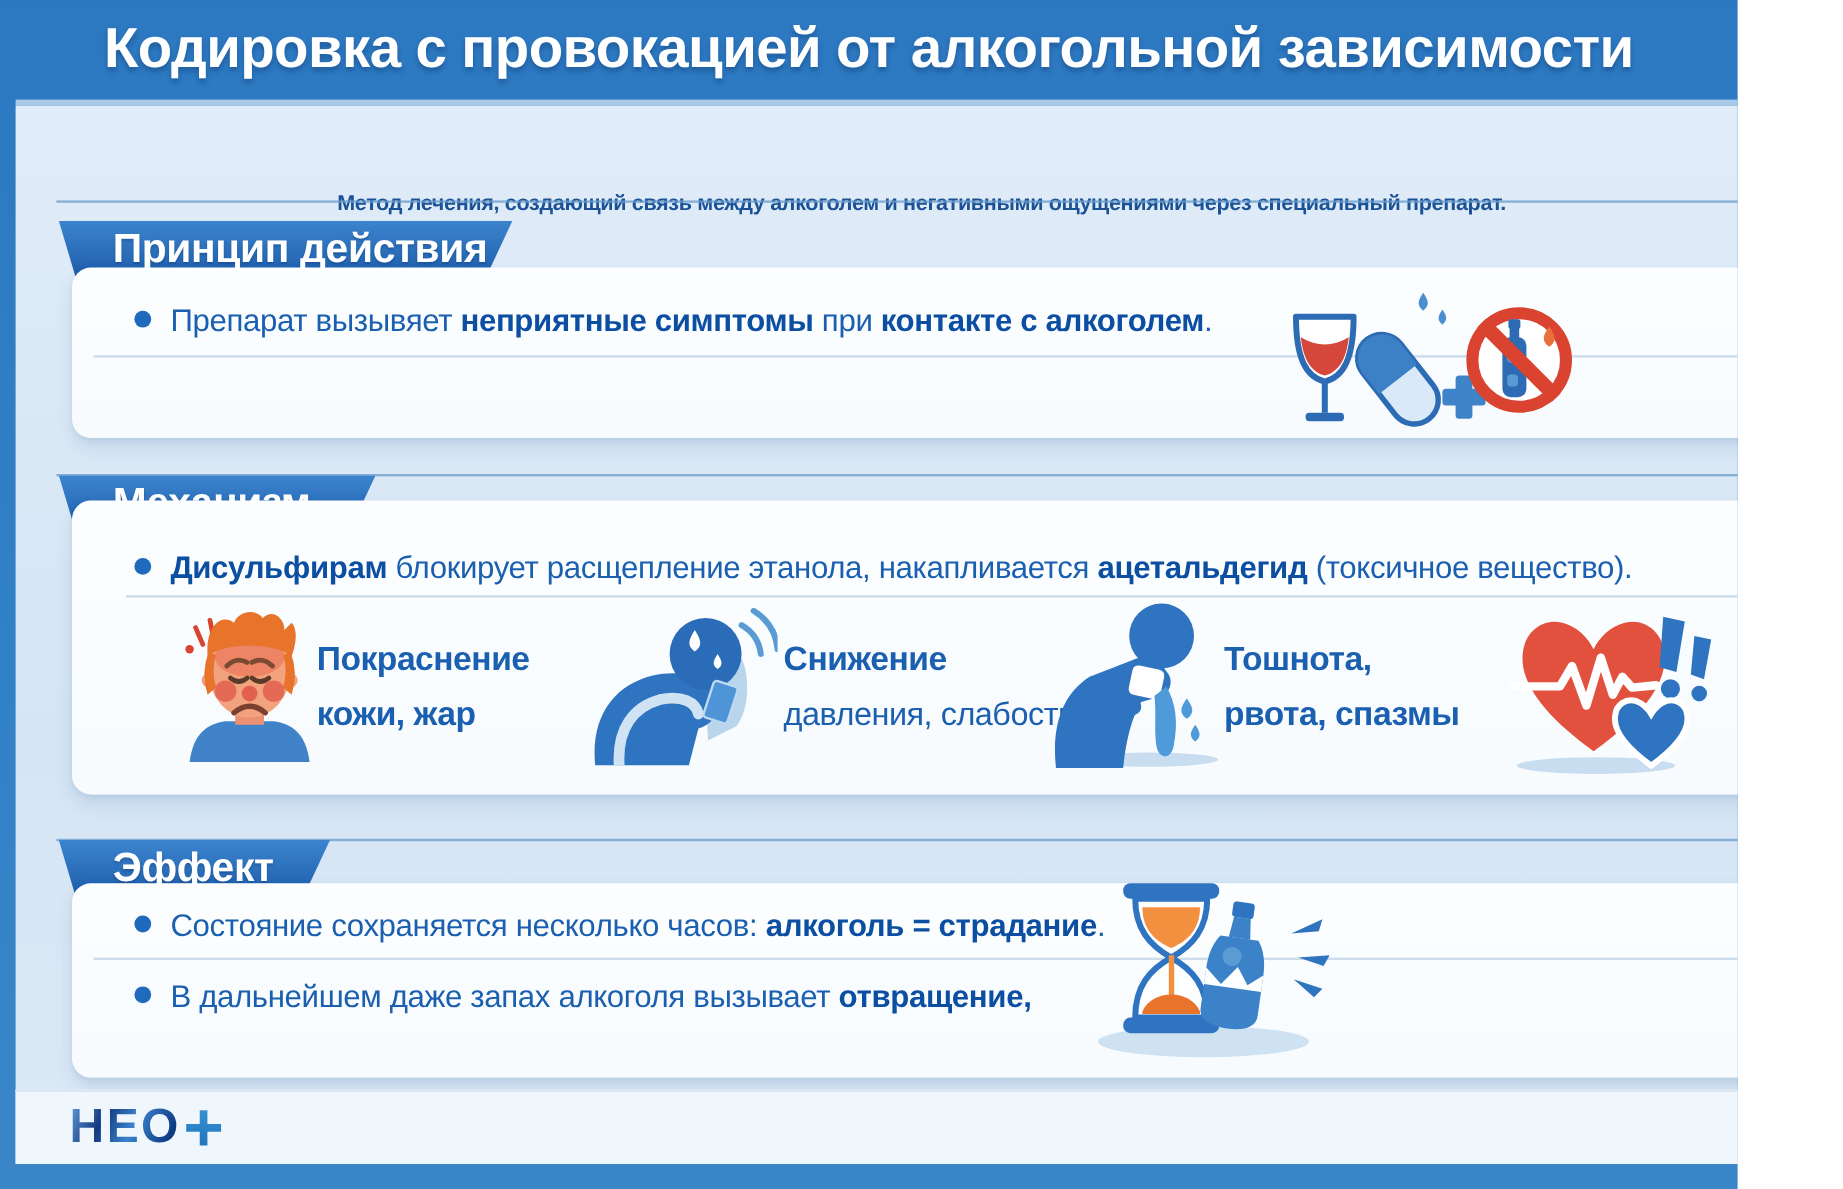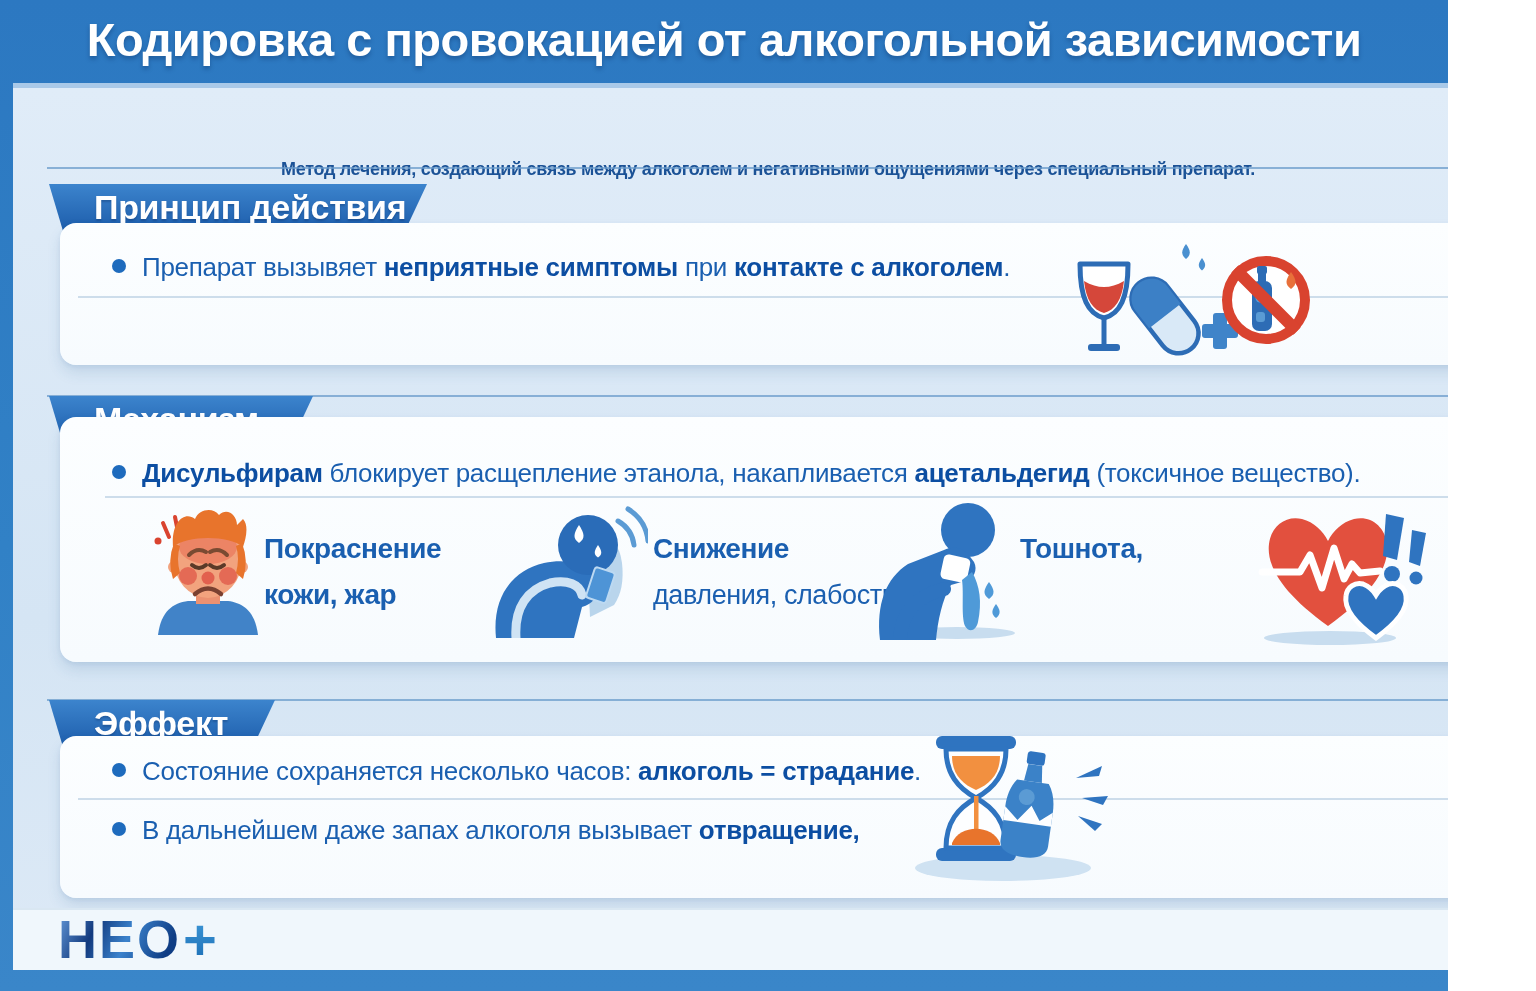--- a/index.html
+++ b/index.html
@@ -36,21 +36,21 @@
   .bullet{display:flex;align-items:flex-start;font-size:26px;color:var(--text-blue);letter-spacing:-.3px;}
   .bullet b{color:var(--bold-blue);font-weight:700;}
   .dot{width:14px;height:14px;border-radius:50%;background:#1e6bbd;margin:7px 16px 0 0;flex-shrink:0;}
   .divider{height:2px;background:#cdddeb;}
 
   .sym-label{font-size:28px;font-weight:700;color:var(--text-blue);line-height:46px;letter-spacing:-.4px;}
   .sym-label .reg{font-weight:400;font-size:27px;}
 
   .footer-band{left:13px;top:908px;width:1510px;height:62px;background:#f0f7fc;border-top:2px solid #d9e7f2;box-sizing:border-box;}
   .logo{left:58px;top:908px;height:62px;display:flex;align-items:center;font-weight:800;}
-  .logo .neo{font-size:54px;letter-spacing:2px;
+  .logo .neo{font-size:40px;letter-spacing:2px;
              background:linear-gradient(115deg,#6aa0e0 0%,#123a7e 30%,#3b82cc 55%,#0f3d84 85%);
              -webkit-background-clip:text;background-clip:text;color:transparent;}
   .logo .plus{font-size:58px;margin-left:2px;
               background:linear-gradient(180deg,#45a2e0,#1565ad);
               -webkit-background-clip:text;background-clip:text;color:transparent;}
   svg{display:block;}
 </style>
 </head>
 <body>
 
@@ -180,20 +180,21 @@
       <path d="M8,140 C4,104 14,78 36,64 L72,50 C80,46 90,47 96,54 L102,62 C106,70 102,79 93,81 L79,85 C70,100 66,120 64,140 Z" fill="#2f74c0"></path>
       <path d="M28,138 C30,110 46,96 72,89" stroke="#2f74c0" stroke-width="14" fill="none" stroke-linecap="round"></path>
       <rect x="70" y="56" width="27" height="25" rx="5" fill="#ffffff" transform="rotate(12 83 68)"></rect>
       <path d="M100,72 C108,86 110,102 106,122 C104,131 97,133 93,126 C89,116 92,94 90,80 Z" fill="#4f9ad8"></path>
       <path d="M117,82 c5,7 7,12 0,17 c-7,-5 -5,-10 0,-17 Z" fill="#4f9ad8"></path>
       <path d="M124,104 c4,5.6 5.6,9.8 0,14 c-5.6,-4.2 -4,-8.4 0,-14 Z" fill="#4f9ad8"></path>
     </svg>
   </span>
   <div class="abs sym-label" style="left:1020px;top:526px">
     <div>Тошнота,</div>
+    <div>рвота, спазмы</div>
   </div>
 
   <span class="abs" style="left:1258px;top:498px">
     <svg width="168" height="148" viewBox="0 0 168 148">
       <ellipse cx="72" cy="140" rx="66" ry="7" fill="#c8ddef"></ellipse>
       <path d="M70,128 C28,98 8,70 11,46 C13,28 28,17 44,21 C56,24 65,33 70,43 C75,33 84,24 96,21 C112,17 127,28 129,46 C132,70 112,98 70,128 Z" fill="#e2503e"></path>
       <polyline points="4,74 42,74 52,57 64,90 76,50 86,81 94,66 102,75 122,73" fill="none" stroke="#ffffff" stroke-width="7" stroke-linejoin="round" stroke-linecap="round"></polyline>
       <g fill="#2f74c0">
         <path d="M128,16 L146,20 L139,62 L125,58 Z"></path>
           <circle cx="134" cy="76" r="8"></circle>

